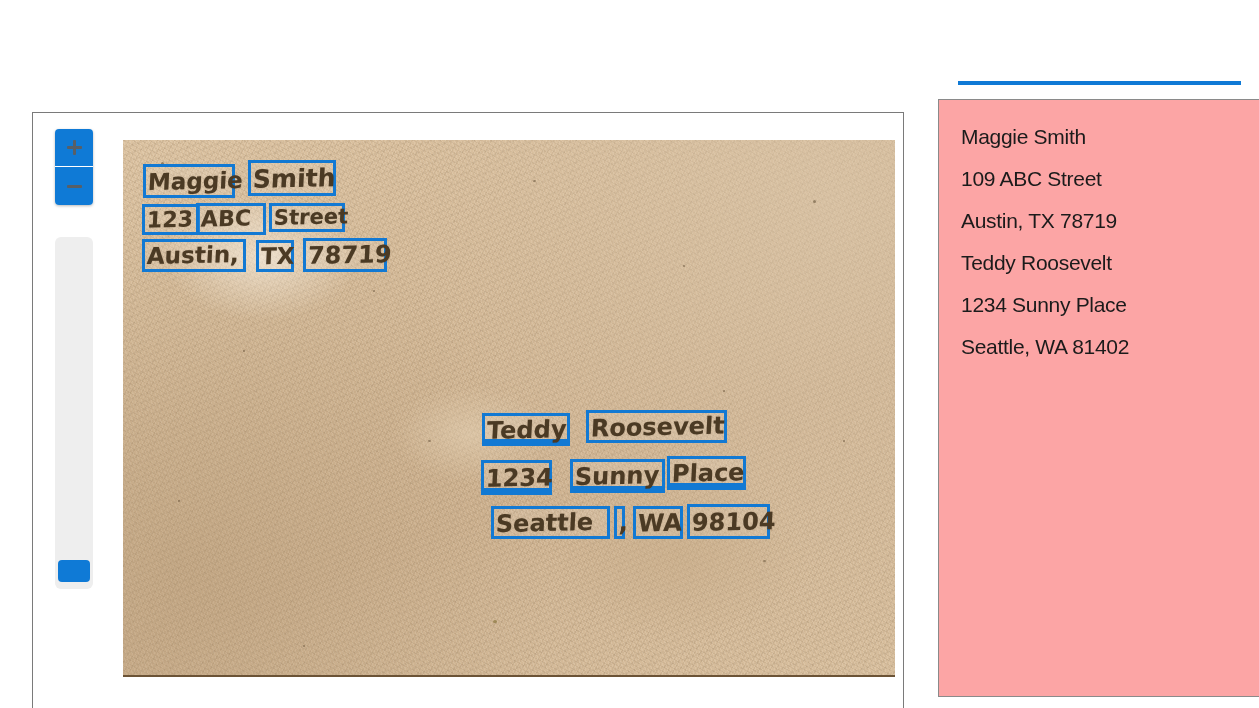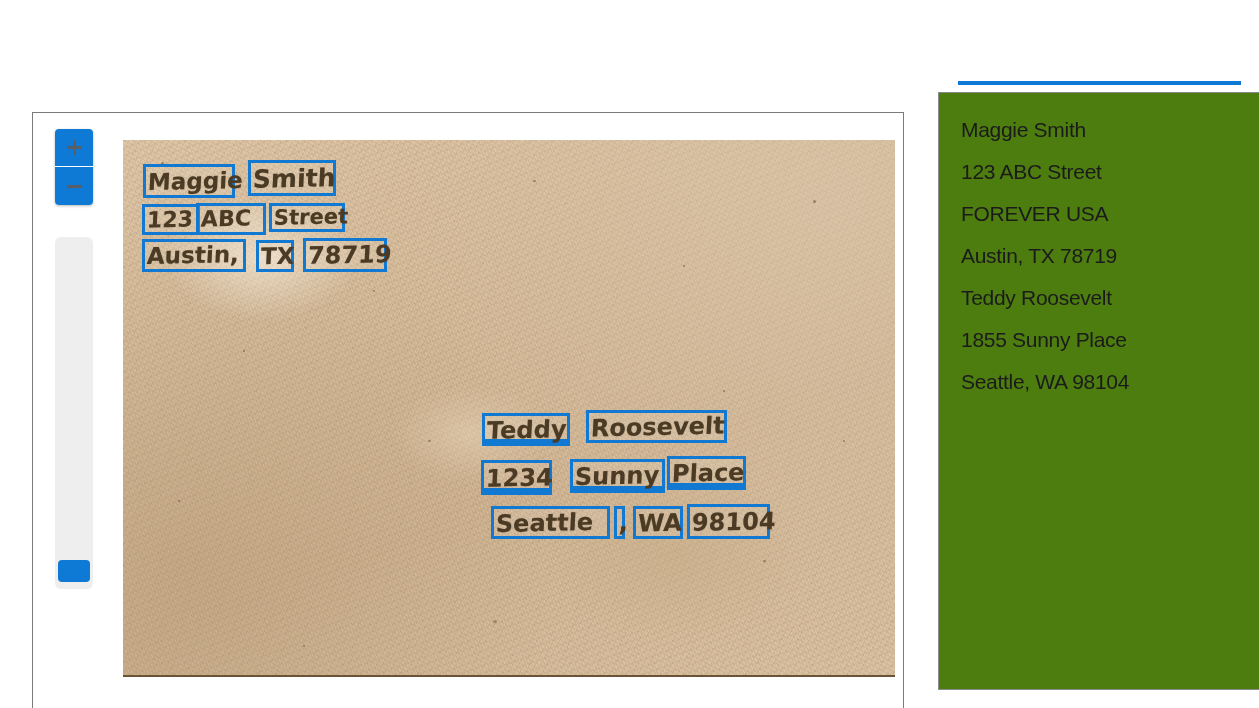--- a/index.html
+++ b/index.html
@@ -164,26 +164,26 @@
     position: absolute;
     left: 958px;
     top: 81px;
     width: 283px;
     height: 4px;
     background: #0f7ad6;
   }
   .attrs-panel {
     position: absolute;
     left: 938px;
-    top: 92px;
+    top: 99px;
     width: 321px;
     height: 598px;
     border: 1px solid #8a8a8a;
     border-right: none;
-    background: #4d7c0f;
+    background: #fca5a5;
     overflow: hidden;
   }
   .attrs-list {
     position: absolute;
     left: 22px;
     top: 16px;
     right: 8px;
   }
   .attr-item {
     font-size: 21px;
@@ -268,22 +268,21 @@
 
   <div class="zoom-slider">
     <div class="zoom-slider-thumb"></div>
   </div>
 
   <div class="attrs-underline"></div>
 
   <div class="attrs-panel">
     <div class="attrs-list" id="attrs-list">
         <div class="attr-item">Maggie Smith</div>
-        <div class="attr-item">123 ABC Street</div>
-        <div class="attr-item">FOREVER USA</div>
+        <div class="attr-item">109 ABC Street</div>
         <div class="attr-item">Austin, TX 78719</div>
         <div class="attr-item">Teddy Roosevelt</div>
-        <div class="attr-item">1855 Sunny Place</div>
-        <div class="attr-item">Seattle, WA 98104</div>
+        <div class="attr-item">1234 Sunny Place</div>
+        <div class="attr-item">Seattle, WA 81402</div>
       </div>
   </div>
 
 </div>
 
 </body></html>

